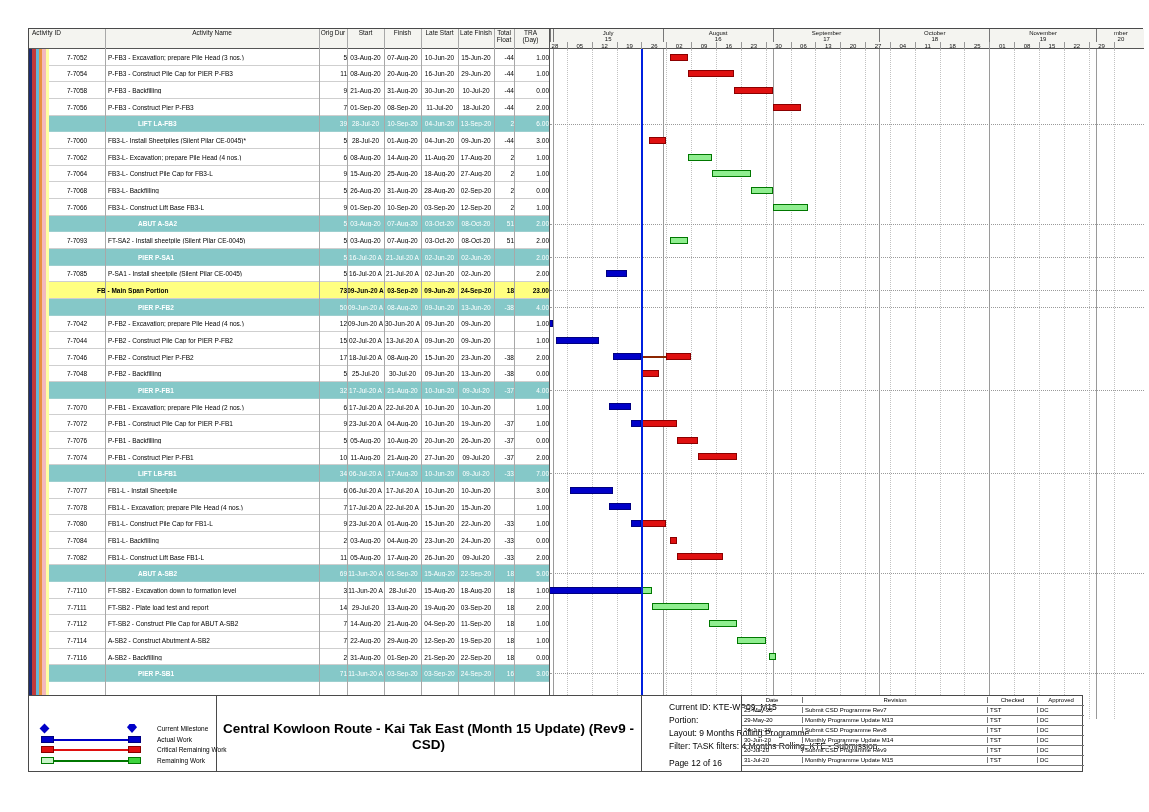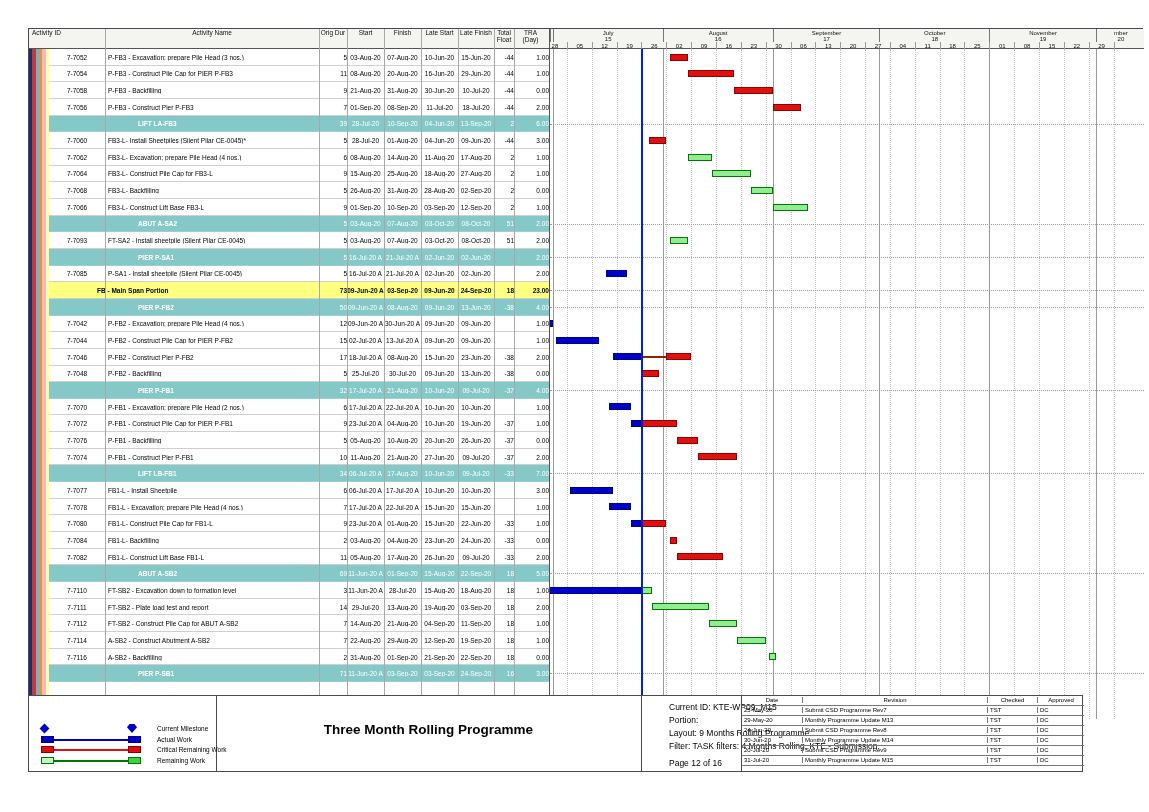--- a/index.html
+++ b/index.html
@@ -646,21 +646,21 @@
         <div class="leg-label">Critical Remaining Work</div>
       </div>
       <div class="leg-item" style="top: 59.5px; width: 180px;">
         <div class="leg-cap" style="left: 6px; background: rgb(200, 245, 200); border: 1px solid rgb(0, 119, 0);"></div>
         <div class="leg-line" style="left: 19px; width: 74px; background: rgb(0, 119, 0);"></div>
         <div class="leg-cap" style="left: 93px; background: rgb(62, 212, 62); border: 1px solid rgb(0, 119, 0);"></div>
         <div class="leg-label">Remaining Work</div>
       </div>
     </div>
   <div id="titleblock">
-    <div class="t2">Three Month Rolling Programme</div>
+    <div class="t1">Central Kowloon Route - Kai Tak East (Month 15 Update) (Rev9 - CSD)</div>
   </div>
   <div class="info-line" style="top:6px">Current ID: KTE-WP09_M15</div>
   <div class="info-line" style="top:19px">Portion:</div>
   <div class="info-line" style="top:32px">Layout: 9 Months Rolling Programme</div>
   <div class="info-line" style="top:45px">Filter: TASK filters: 4 Months Rolling, KTE - Submission.</div>
   <div class="info-line" style="top:62px">Page 12 of 16</div>
   <div id="revtable">
       <div class="rev-row" style="top: 0px;">
         <div class="rev-cell rev-head" style="left: 0px; width: 60px; border-left: none;">Date</div>
         <div class="rev-cell rev-head" style="left: 60px; width: 185px;">Revision</div>

